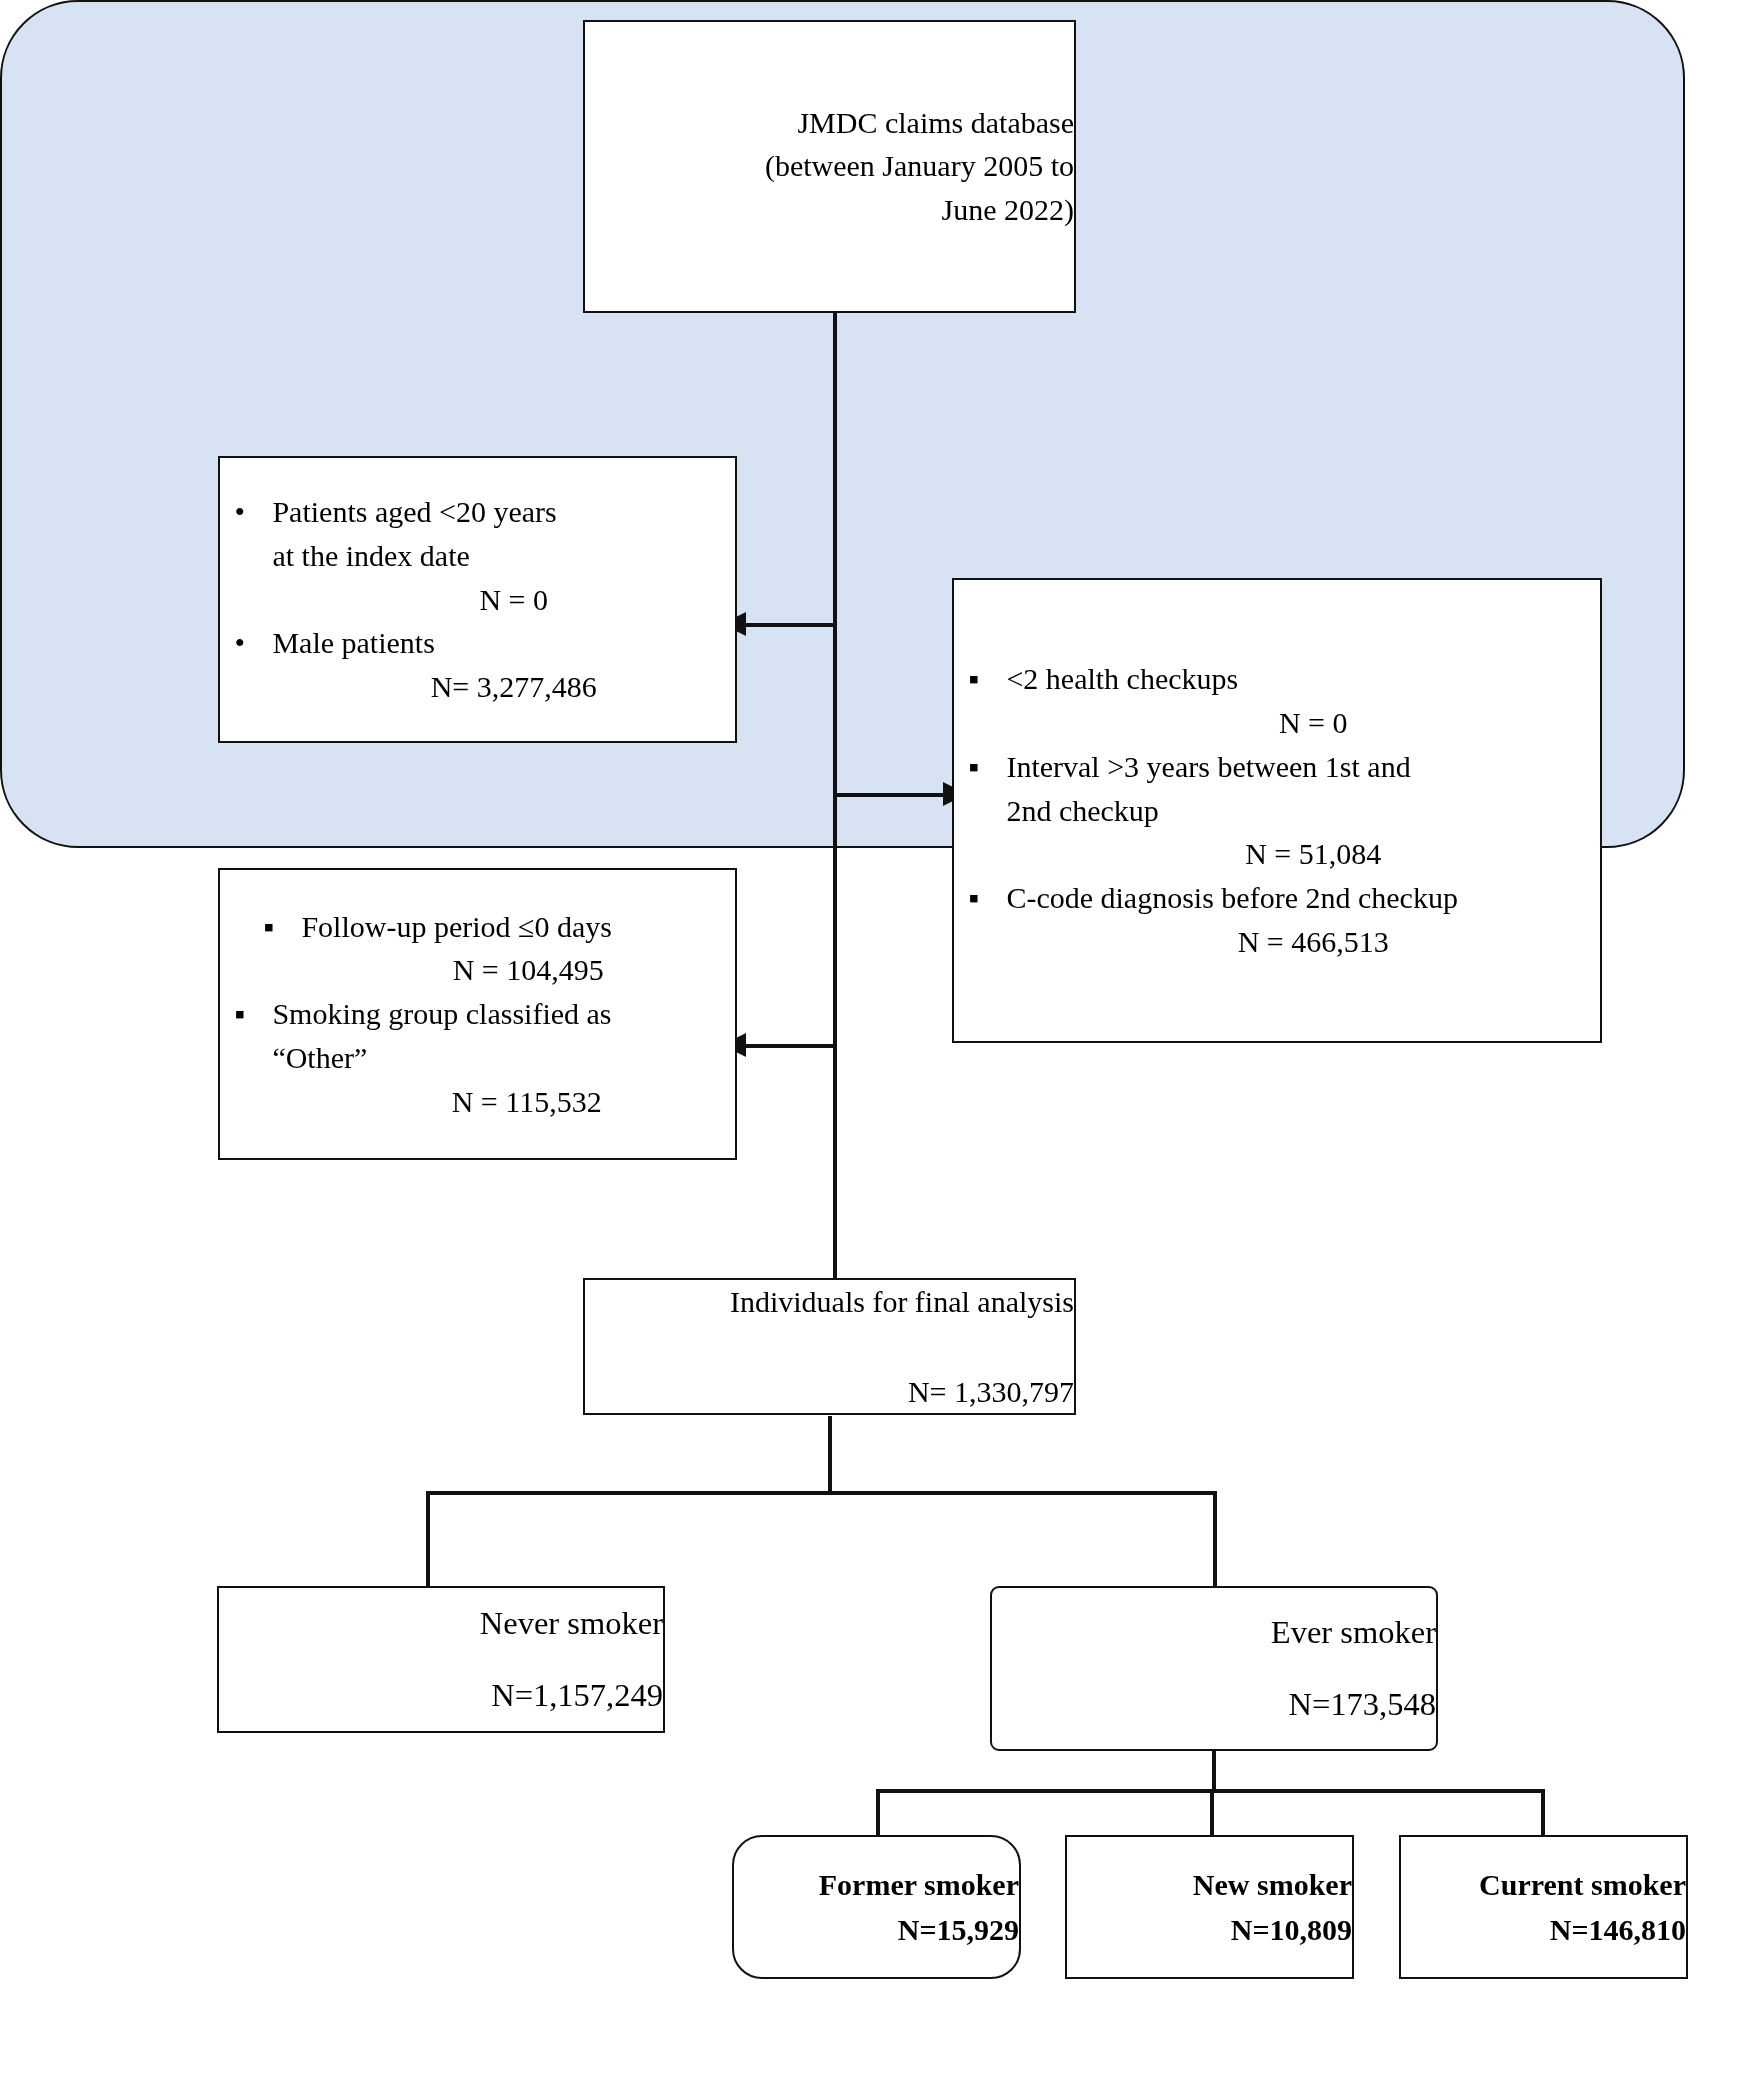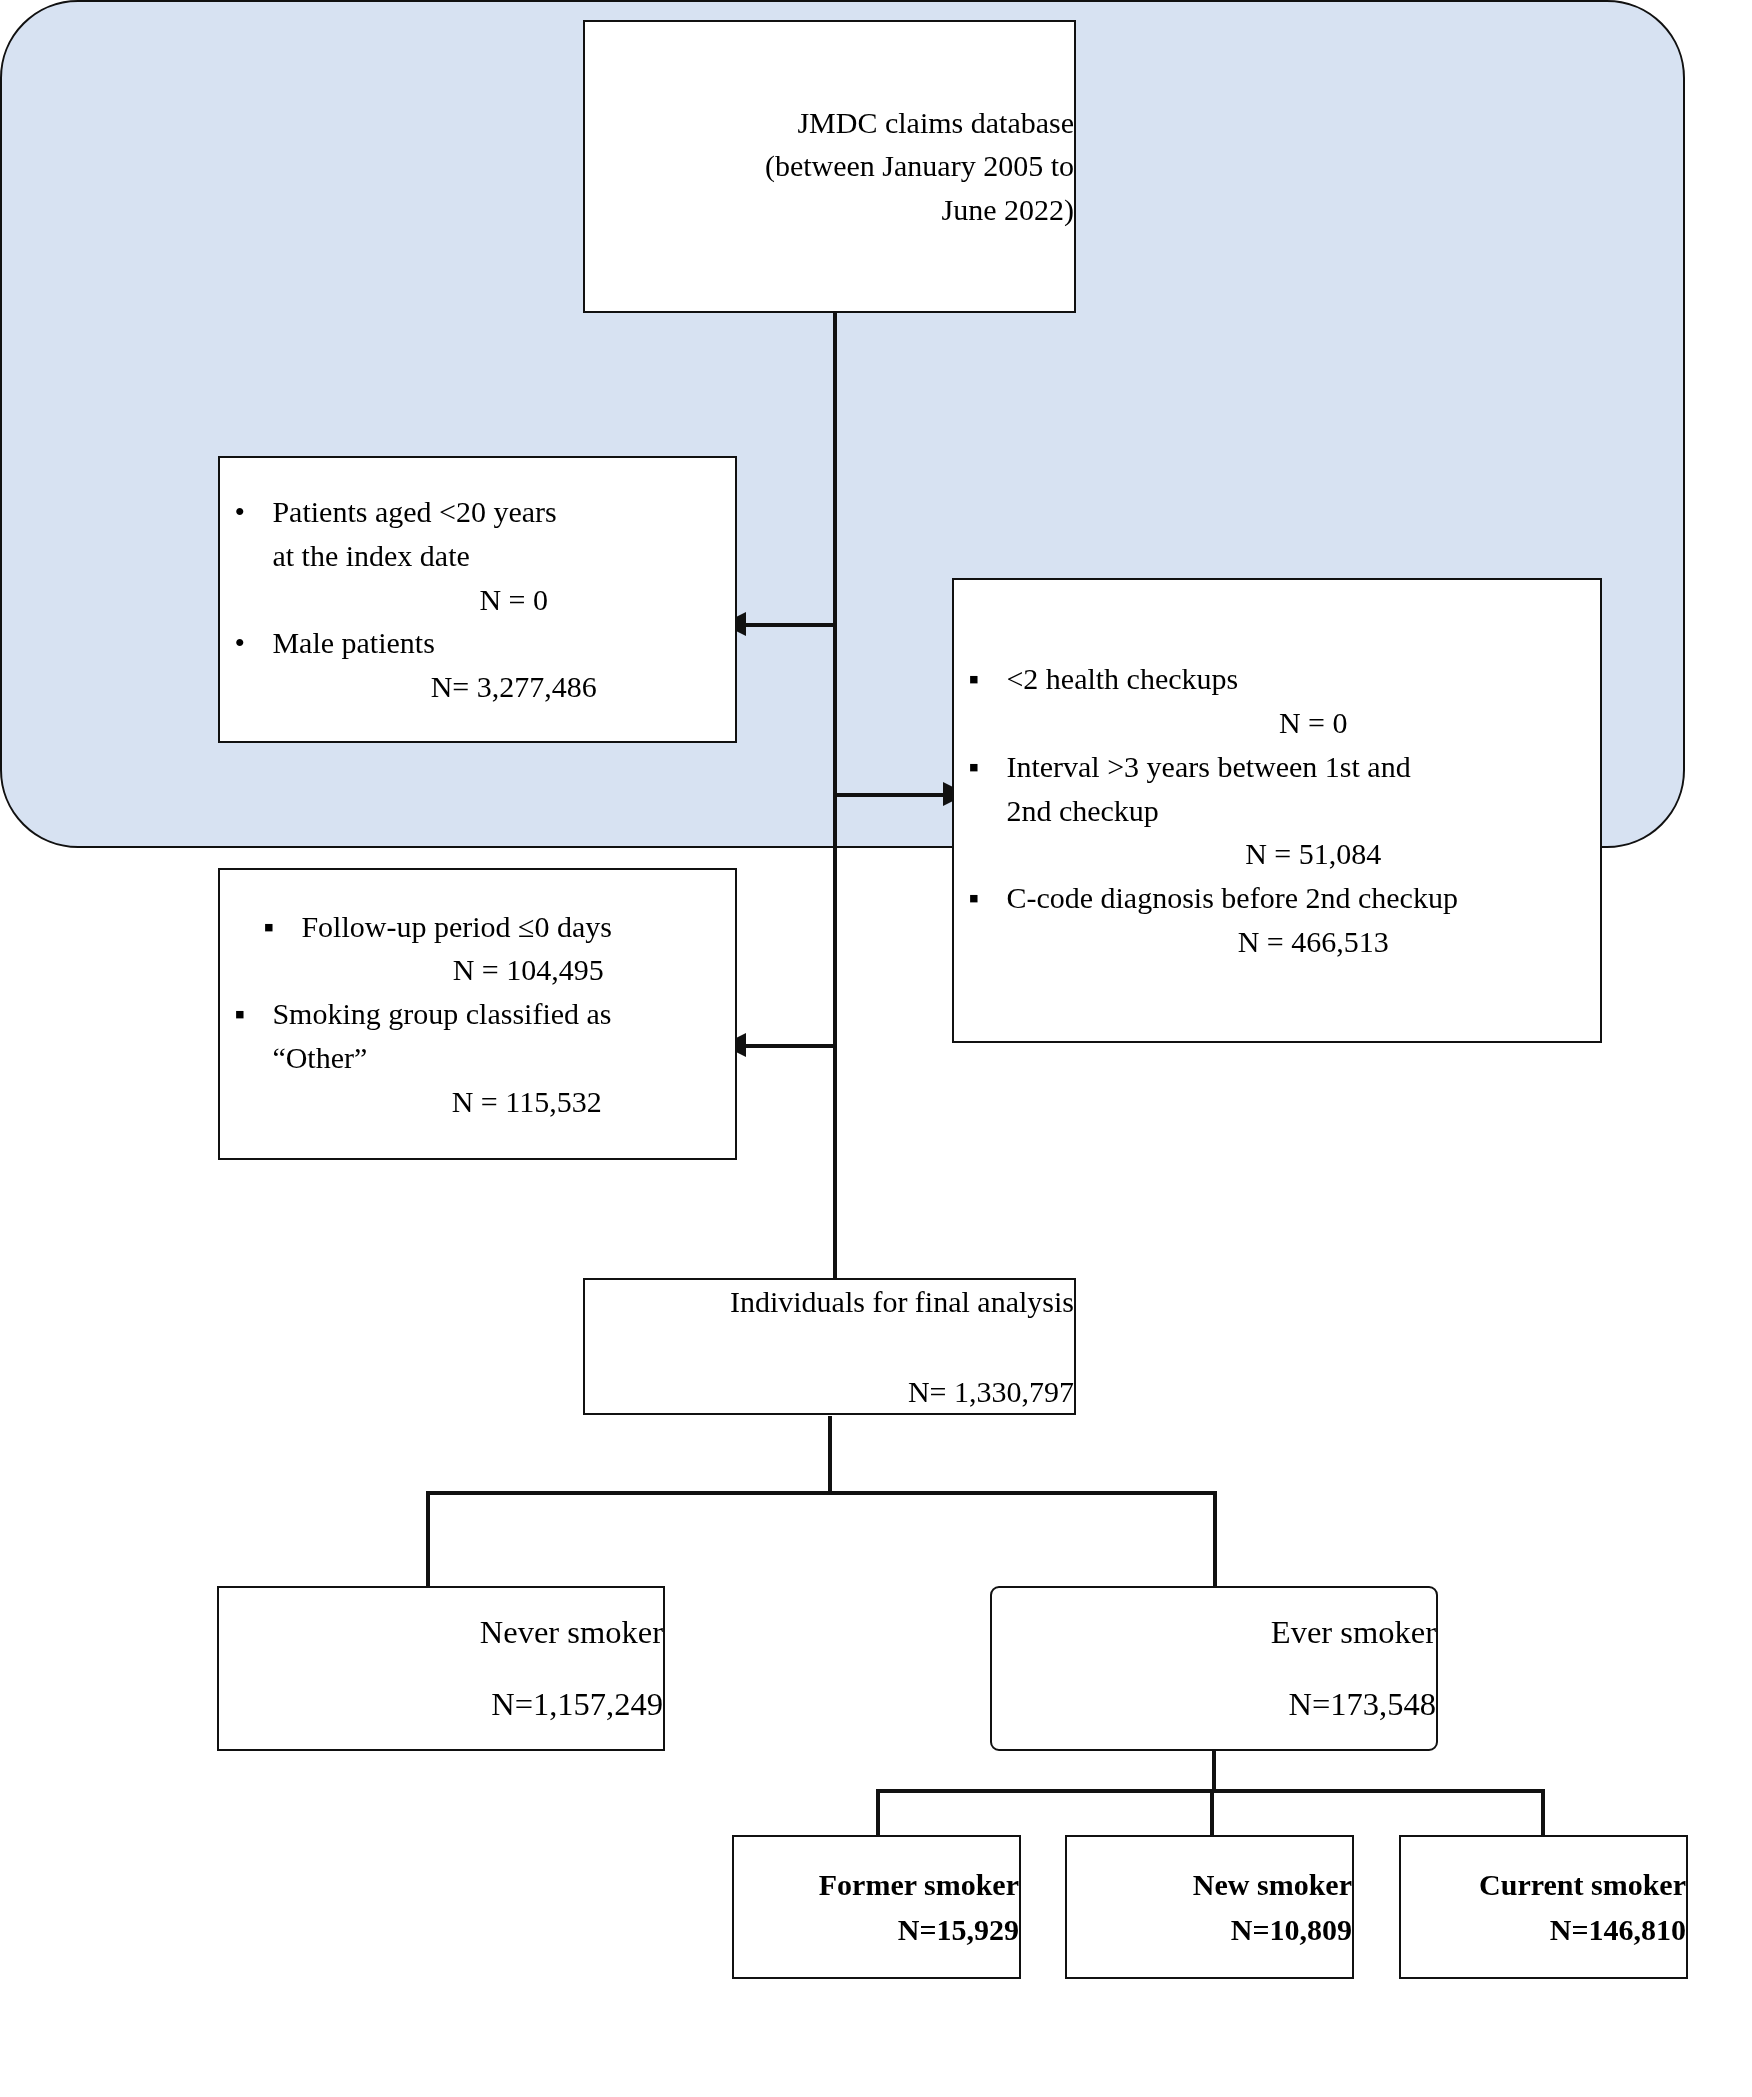--- a/index.html
+++ b/index.html
@@ -33,27 +33,27 @@
   .bull{ flex:0 0 auto; width:38px; text-align:left; }
   .bl .txt{ flex:1 1 auto; }
   .excl-inner{ padding:0 19px 0 14.4px; }
   .nline{ display:block; text-align:center; padding-left:39px; }
   .nline.left-pad{ padding-left:65px; }
 
   
   #box-final{ left:583px; top:1278px; width:493px; height:137px;gap:46px; }
 
   
-  #box-never{ left:217px; top:1586px; width:448px; height:165px; }
+  #box-never{ left:217px; top:1586px; width:448px; height:147px; }
   #box-ever{  left:990px; top:1586px; width:448px; height:165px;border-radius:9px; }
   .l1 .ln{ font-size:32.5px; }
   .l1 .gap{ height:24.6px; }
 
   
-  #box-former{  left:732px; top:1835px; width:289px; height:144px; }
+  #box-former{  left:732px; top:1835px; width:289px; height:144px;border-radius:30px; }
   #box-new{     left:1065px; top:1835px; width:289px; height:144px;padding-left:30px; }
   #box-current{ left:1399px; top:1835px; width:289px; height:144px; }
   .l2 .ln{ font-size:30px; font-weight:bold; line-height:1.5; }
 
   
   .line{ position:absolute; background:#111; z-index:3; }
   .v{ width:3.6px; }
   .h{ height:3.6px; }
 
   .arrowhead{ position:absolute; width:0; height:0; z-index:4; }

